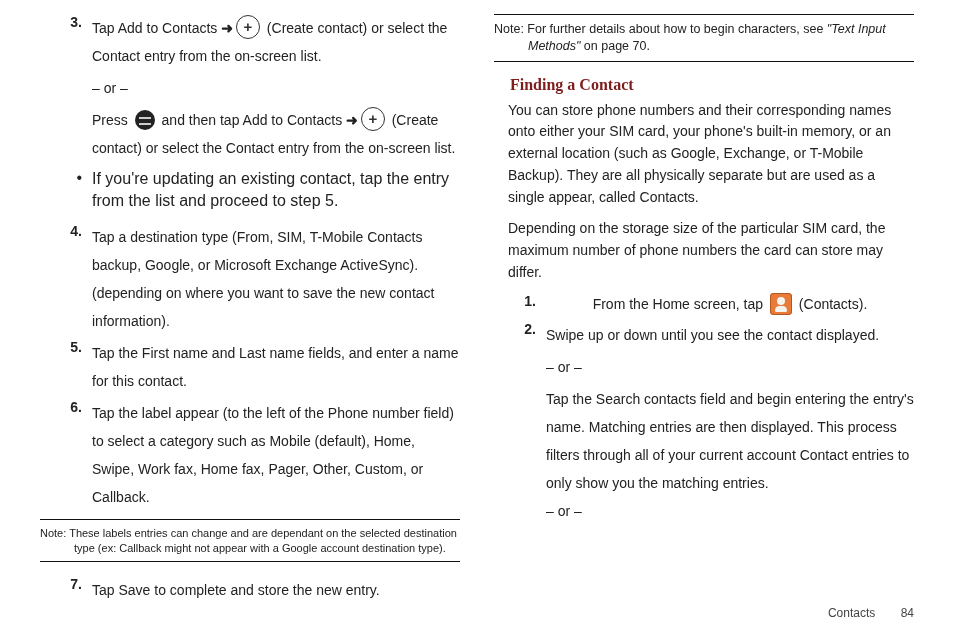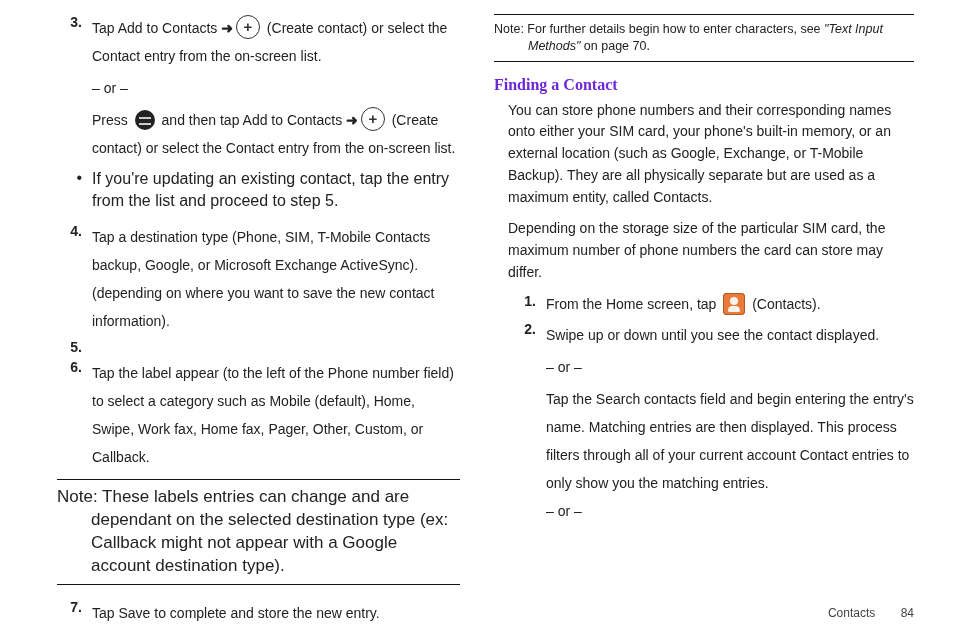--- a/index.html
+++ b/index.html
@@ -36,20 +36,21 @@
     padding-right: 10px;
     flex-shrink: 0;
   }
   .body {
     flex: 1;
     line-height: 2.0;
   }
   .body-tight {
     flex: 1;
     line-height: 1.7;
+    text-align: center;
   }
   b, strong { font-weight: normal; }
   .arrow::after {
     content: " \279C ";
     font-weight: bold;
   }
   .icon {
     display: inline-flex;
     align-items: center;
     justify-content: center;
@@ -126,22 +127,22 @@
     flex: 1;
     font-size: 16px;
     line-height: 1.4;
     font-family: "Arial Narrow", Arial, sans-serif;
     font-stretch: condensed;
   }
   .note-block {
     border-top: 1.5px solid #111;
     border-bottom: 1.5px solid #111;
     padding: 6px 0 6px 0;
-    margin: 8px 0 14px 17px;
-    font-size: 17px;
+    margin: 8px 0 14px 0;
+    font-size: 11px;
     line-height: 1.35;
     font-family: "Arial Narrow", Arial, sans-serif;
     font-stretch: condensed;
   }
   .note-block .hang {
     display: block;
     padding-left: 34px;
     text-indent: -34px;
   }
   .note-top {
@@ -155,23 +156,23 @@
     font-stretch: condensed;
   }
   .note-top .hang {
     display: block;
     padding-left: 34px;
     text-indent: -34px;
   }
   .h2 {
     font-family: Georgia, "Times New Roman", serif;
     font-weight: bold;
-    color: #6d28d9;
+    color: #7f1d1d;
     font-size: 16px;
-    margin: 4px 0 6px 0;
+    margin: 4px 0 6px 16px;
   }
   .para {
     line-height: 1.55;
     margin: 0 0 10px 0;
     padding-left: 14px;
   }
   .pad52 { padding-left: 52px; line-height:2.0; }
   .or { margin: 0 0 4px 52px; line-height:2.0; }
   .footer {
     position: absolute;
@@ -204,26 +205,29 @@
     </div>
 
     <div class="bullet-row">
       <div class="bullet">•</div>
       <div class="bullet-body">If you're updating an existing contact, tap the entry from the list and proceed to step 5.</div>
     </div>
 
     <div class="num-row">
       <div class="num">4.</div>
       <div class="body">
-        <span>Tap a destination type (</span><b>Phone</b><span>, </span><b>SIM</b><span>, </span><b>T-Mobile Contacts backup, Google</b><span>, or </span><b>Microsoft Exchange ActiveSync</b><span>). (depending on where you want to save the new contact information).</span>
+        <span>Tap a destination type (</span><b>From</b><span>, </span><b>SIM</b><span>, </span><b>T-Mobile Contacts backup, Google</b><span>, or </span><b>Microsoft Exchange ActiveSync</b><span>). (depending on where you want to save the new contact information).</span>
       </div>
     </div>
 
     <div class="num-row">
       <div class="num">5.</div>
+      <div class="body">
+        <span>Tap the </span><b>First name</b><span> and </span><b>Last name</b><span> fields, and enter a name for this contact.</span>
+      </div>
     </div>
 
     <div class="num-row">
       <div class="num">6.</div>
       <div class="body">
         <span>Tap the label appear (to the left of the </span><b>Phone number</b><span> field) to select a category such as </span><b>Mobile</b><span> (default), </span><b>Home</b><span>, </span><b>Swipe</b><span>, </span><b>Work fax</b><span>, </span><b>Home fax</b><span>, </span><b>Pager</b><span>, </span><b>Other</b><span>, </span><b>Custom</b><span>, or </span><b>Callback</b><span>.</span>
       </div>
     </div>
 
     <div class="note-block">
@@ -235,26 +239,26 @@
       <div class="body">
         <span>Tap </span><b>Save</b><span> to complete and store the new entry.</span>
       </div>
     </div>
 
   </div>
 
   <div class="col">
 
     <div class="note-top">
-      <span class="hang"><b>Note: </b><span>For further details begin how to enter characters, see </span><span class="ital">"Text Input Methods"</span><span> on page 70.</span></span>
+      <span class="hang"><b>Note: </b><span>For further details about how to begin characters, see </span><span class="ital">"Text Input Methods"</span><span> on page 70.</span></span>
     </div>
 
     <div class="h2">Finding a Contact</div>
 
-    <div class="para">You can store phone numbers and their corresponding names onto either your SIM card, your phone's built-in memory, or an external location (such as Google, Exchange, or T-Mobile Backup). They are all physically separate but are used as a maximum entity, called Contacts.</div>
+    <div class="para">You can store phone numbers and their corresponding names onto either your SIM card, your phone's built-in memory, or an external location (such as Google, Exchange, or T-Mobile Backup). They are all physically separate but are used as a single appear, called Contacts.</div>
     <div class="para">Depending on the storage size of the particular SIM card, the maximum number of phone numbers the card can store may differ.</div>
 
     <div class="num-row">
       <div class="num">1.</div>
       <div class="body-tight">
         <span>From the Home screen, tap </span><span class="icon icon-contacts"></span><span> (</span><b>Contacts</b><span>).</span>
       </div>
     </div>
 
     <div class="num-row">

